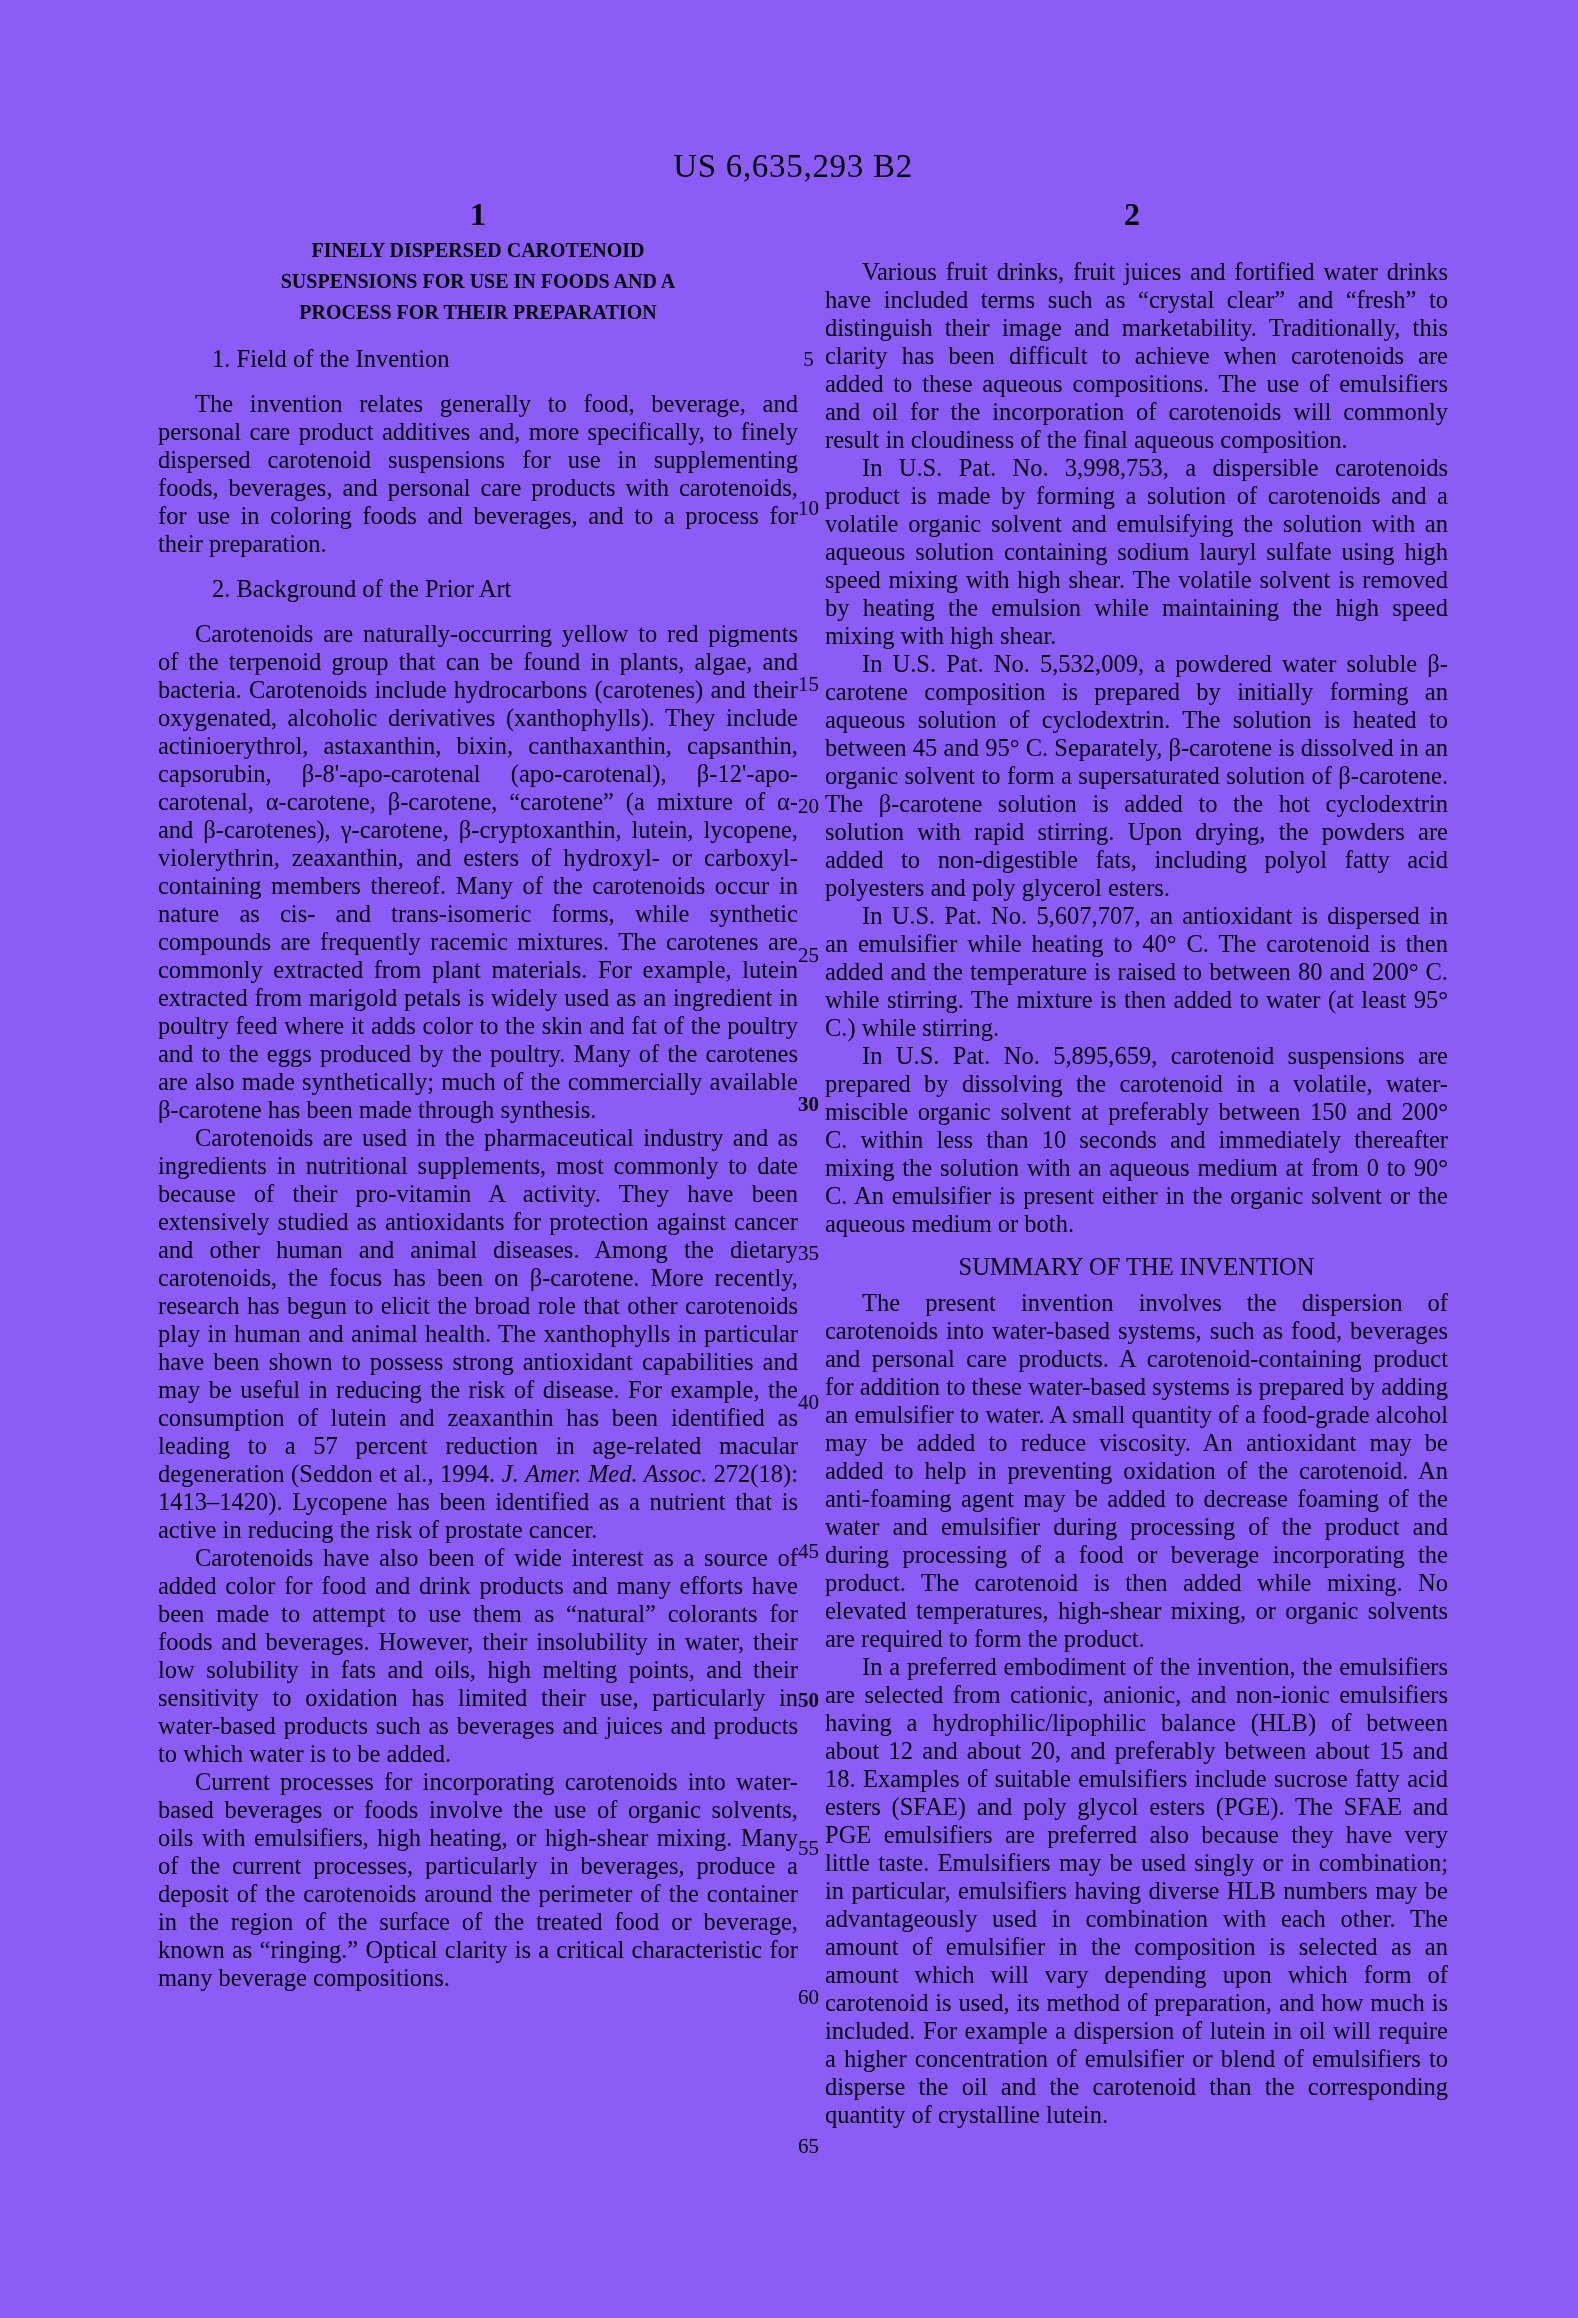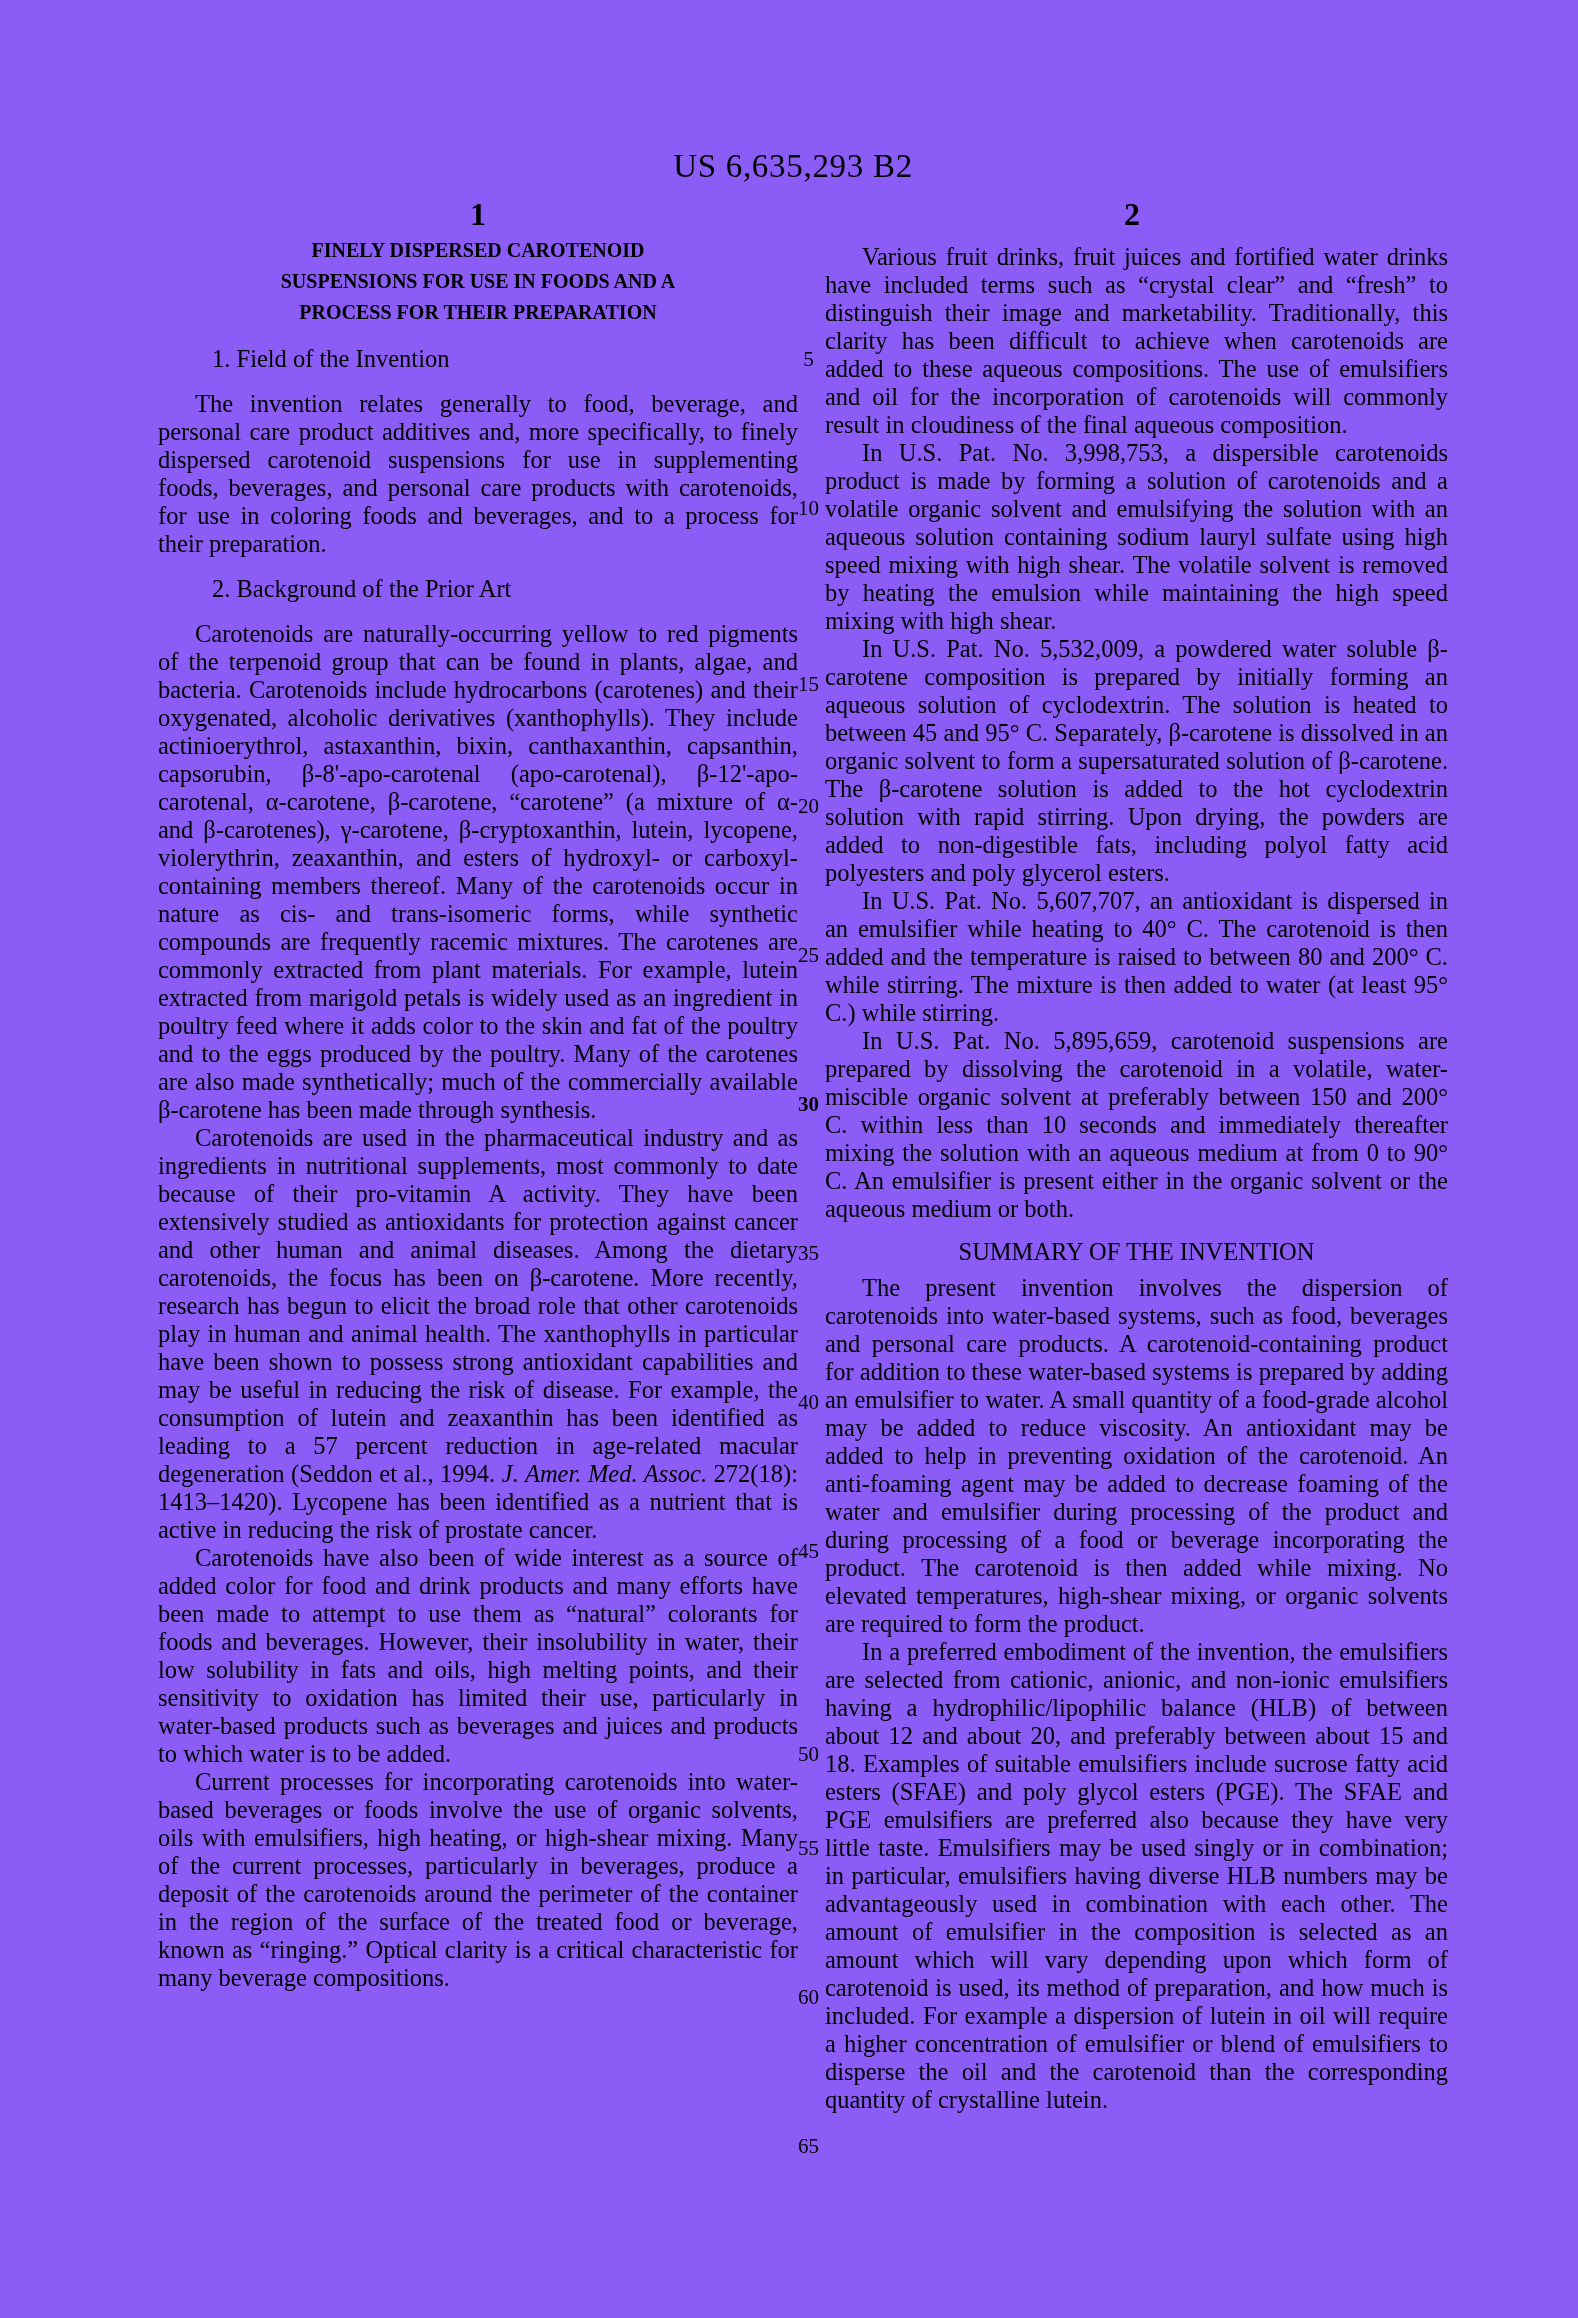--- a/index.html
+++ b/index.html
@@ -32,21 +32,21 @@
   .col-number.left  { left: 478px;  transform: translateX(-50%); }
   .col-number.right { left: 1132px; transform: translateX(-50%); }
 
   .column {
     position: absolute;
     font-size: 24.5px;
     line-height: 28px;
     text-align: justify;
   }
   .column.left  { left: 158px;  top: 235px; width: 640px; }
-  .column.right { left: 825px; top: 243px; width: 623px; }
+  .column.right { left: 825px; top: 258px; width: 623px; }
 
   .invention-title {
     font-weight: bold;
     font-size: 20px;
     line-height: 31px;
     text-align: center;
     white-space: pre-line;
     margin: 0;
   }
   .heading {
@@ -124,20 +124,20 @@
   <div class="gutter">
       <div class="line-number" style="top: 348px;">5</div>
       <div class="line-number" style="top: 497px;">10</div>
       <div class="line-number" style="top: 673px;">15</div>
       <div class="line-number" style="top: 795px;">20</div>
       <div class="line-number" style="top: 944px;">25</div>
       <div class="line-number" style="top: 1093px; font-weight: bold;">30</div>
       <div class="line-number" style="top: 1242px;">35</div>
       <div class="line-number" style="top: 1391px;">40</div>
       <div class="line-number" style="top: 1540px;">45</div>
-      <div class="line-number" style="top: 1743px;">50</div>
+      <div class="line-number" style="top: 1689px; font-weight: bold;">50</div>
       <div class="line-number" style="top: 1837px;">55</div>
       <div class="line-number" style="top: 1986px;">60</div>
       <div class="line-number" style="top: 2135px;">65</div>
     </div>
 
 </div>
 
 
 </body></html>

